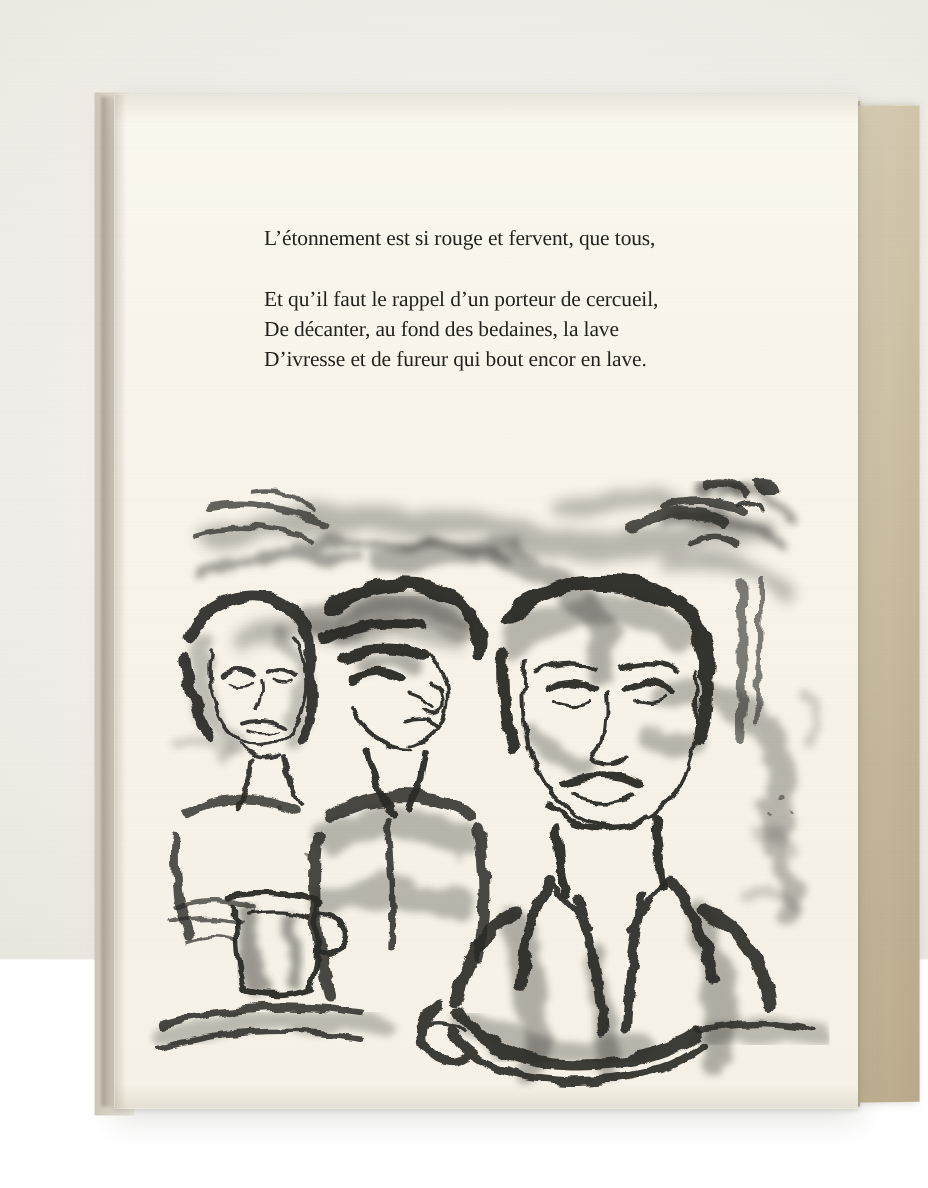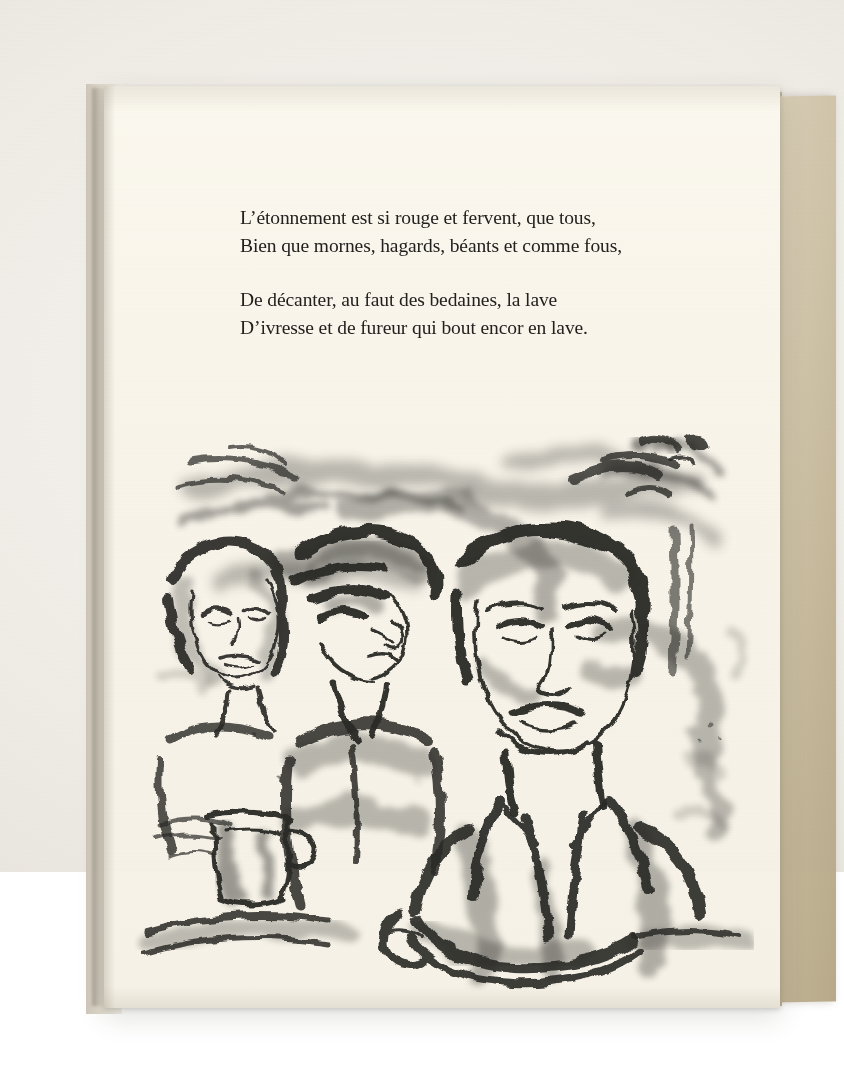--- a/index.html
+++ b/index.html
@@ -152,24 +152,24 @@
   <div id="spine-fold"></div>
 
   <div id="leaf">
     <div id="leaf-left-edge"></div>
     <div id="leaf-top-shade"></div>
     <div id="leaf-bottom-shade"></div>
 
     <div id="poem">
       <div class="stanza">
         <div class="verse">L’étonnement est si rouge et fervent, que tous,</div>
-        <div class="verse">Bien que mornes, hagards, béants et comme fous,</div>
       </div>
       <div class="stanza">
-        <div class="verse">De décanter, au faut des bedaines, la lave</div>
+        <div class="verse">Et qu’il faut le rappel d’un porteur de cercueil,</div>
+        <div class="verse">De décanter, au fond des bedaines, la lave</div>
         <div class="verse">D’ivresse et de fureur qui bout encor en lave.</div>
       </div>
     </div>
 
     <div id="litho">
       <svg width="620" height="560" viewBox="0 0 620 560" xmlns="http://www.w3.org/2000/svg" aria-hidden="true">
         <defs>
           <filter id="smudge" x="-20%" y="-20%" width="140%" height="140%">
             <feTurbulence type="fractalNoise" baseFrequency="0.035 0.05" numOctaves="3" seed="7" result="n"></feTurbulence>
             <feDisplacementMap in="SourceGraphic" in2="n" scale="11" xChannelSelector="R" yChannelSelector="G"></feDisplacementMap>

